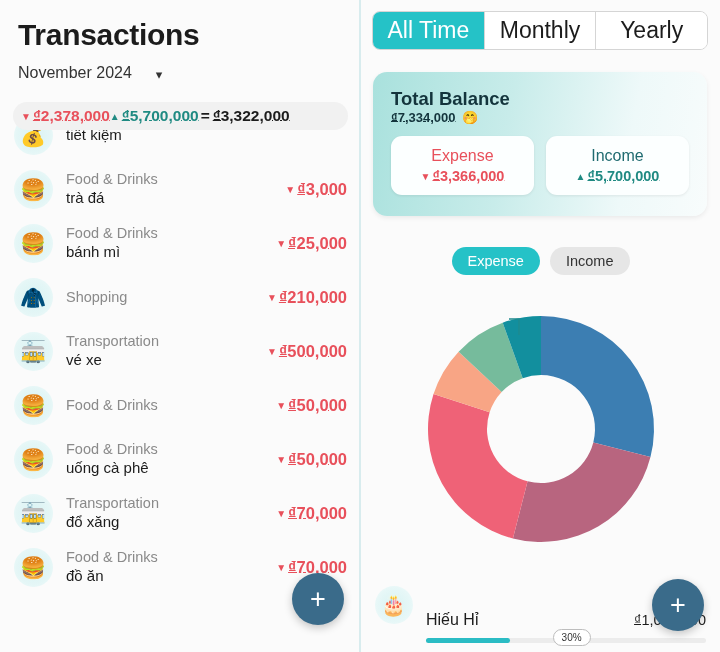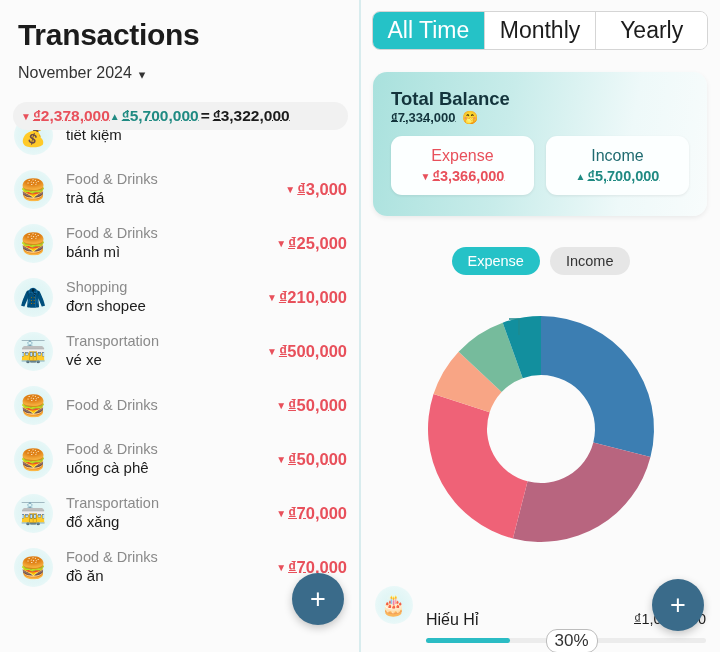--- a/index.html
+++ b/index.html
@@ -20,21 +20,21 @@
     overflow: hidden;
   }
   .page-title {
     font-size: 30px;
     font-weight: 700;
     color: #1c1c1c;
     padding: 18px 0 0 18px;
     letter-spacing: -0.3px;
   }
   .month-row {
-    display: flex; align-items: center; gap: 7px;
+    display: flex; align-items: center; gap: 24px;
     padding: 12px 16px 0 18px;
     font-size: 16px; color: #333;
   }
   .chev { font-size: 13px; color: #333; line-height: 1; transform: translateY(1px); }
 
   .summary-pill {
     position: absolute;
     left: 13px; top: 102px;
     width: 335px; height: 28px;
     background: #f1f1f1;
@@ -181,36 +181,36 @@
     padding: 0 14px;
   }
   .pr-icon {
     width: 38px; height: 38px; min-width: 38px;
     border-radius: 50%;
     background: radial-gradient(circle at 50% 50%, #d9f3f3 0%, #e6f7f7 60%, #f4fbfb 100%);
     display: flex; align-items: center; justify-content: center;
     font-size: 20px;
   }
   .pr-body { flex: 1; margin-left: 13px; position: relative; }
-  .pr-top { display: flex; justify-content: space-between; align-items: flex-start; margin-top: 43px; }
+  .pr-top { display: flex; justify-content: space-between; align-items: center; margin-top: 43px; }
   .pr-name { font-size: 16px; color: #1c1c1c; }
   .pr-amt  { font-size: 14.5px; color: #1c1c1c; }
   .pr-barwrap {
     position: relative; margin-top: 9px;
     height: 5px; background: #ececec; border-radius: 3px;
   }
   .pr-bar { position: absolute; left:0; top:0; height: 5px; background: #2bbcc4; border-radius: 3px; }
   .pr-badge {
     position: absolute;
     top: -9px;
     transform: translateX(-50%);
     background: #fff;
     border: 1px solid #bdbdbd;
     border-radius: 11px;
-    font-size: 17px; color: #333;
+    font-size: 10px; color: #333;
     padding: 2px 8px;
     line-height: 1.1;
   }
 </style>
 </head>
 <body>
 
 <div id="app">
 
   <div class="left-panel">
@@ -264,21 +264,20 @@
           </div>
           <div class="tx-amt">
             <span class="tri-d">▼</span>
             <span class="dong">₫25,000</span>
           </div>
         </div>
         <div class="tx-row">
           <div class="tx-icon">🧥</div>
           <div class="tx-texts">
             <div class="tx-cat">Shopping</div>
-            <div class="tx-note">đơn shopee</div>
           </div>
           <div class="tx-amt">
             <span class="tri-d">▼</span>
             <span class="dong">₫210,000</span>
           </div>
         </div>
         <div class="tx-row">
           <div class="tx-icon">🚋</div>
           <div class="tx-texts">
             <div class="tx-cat">Transportation</div>

